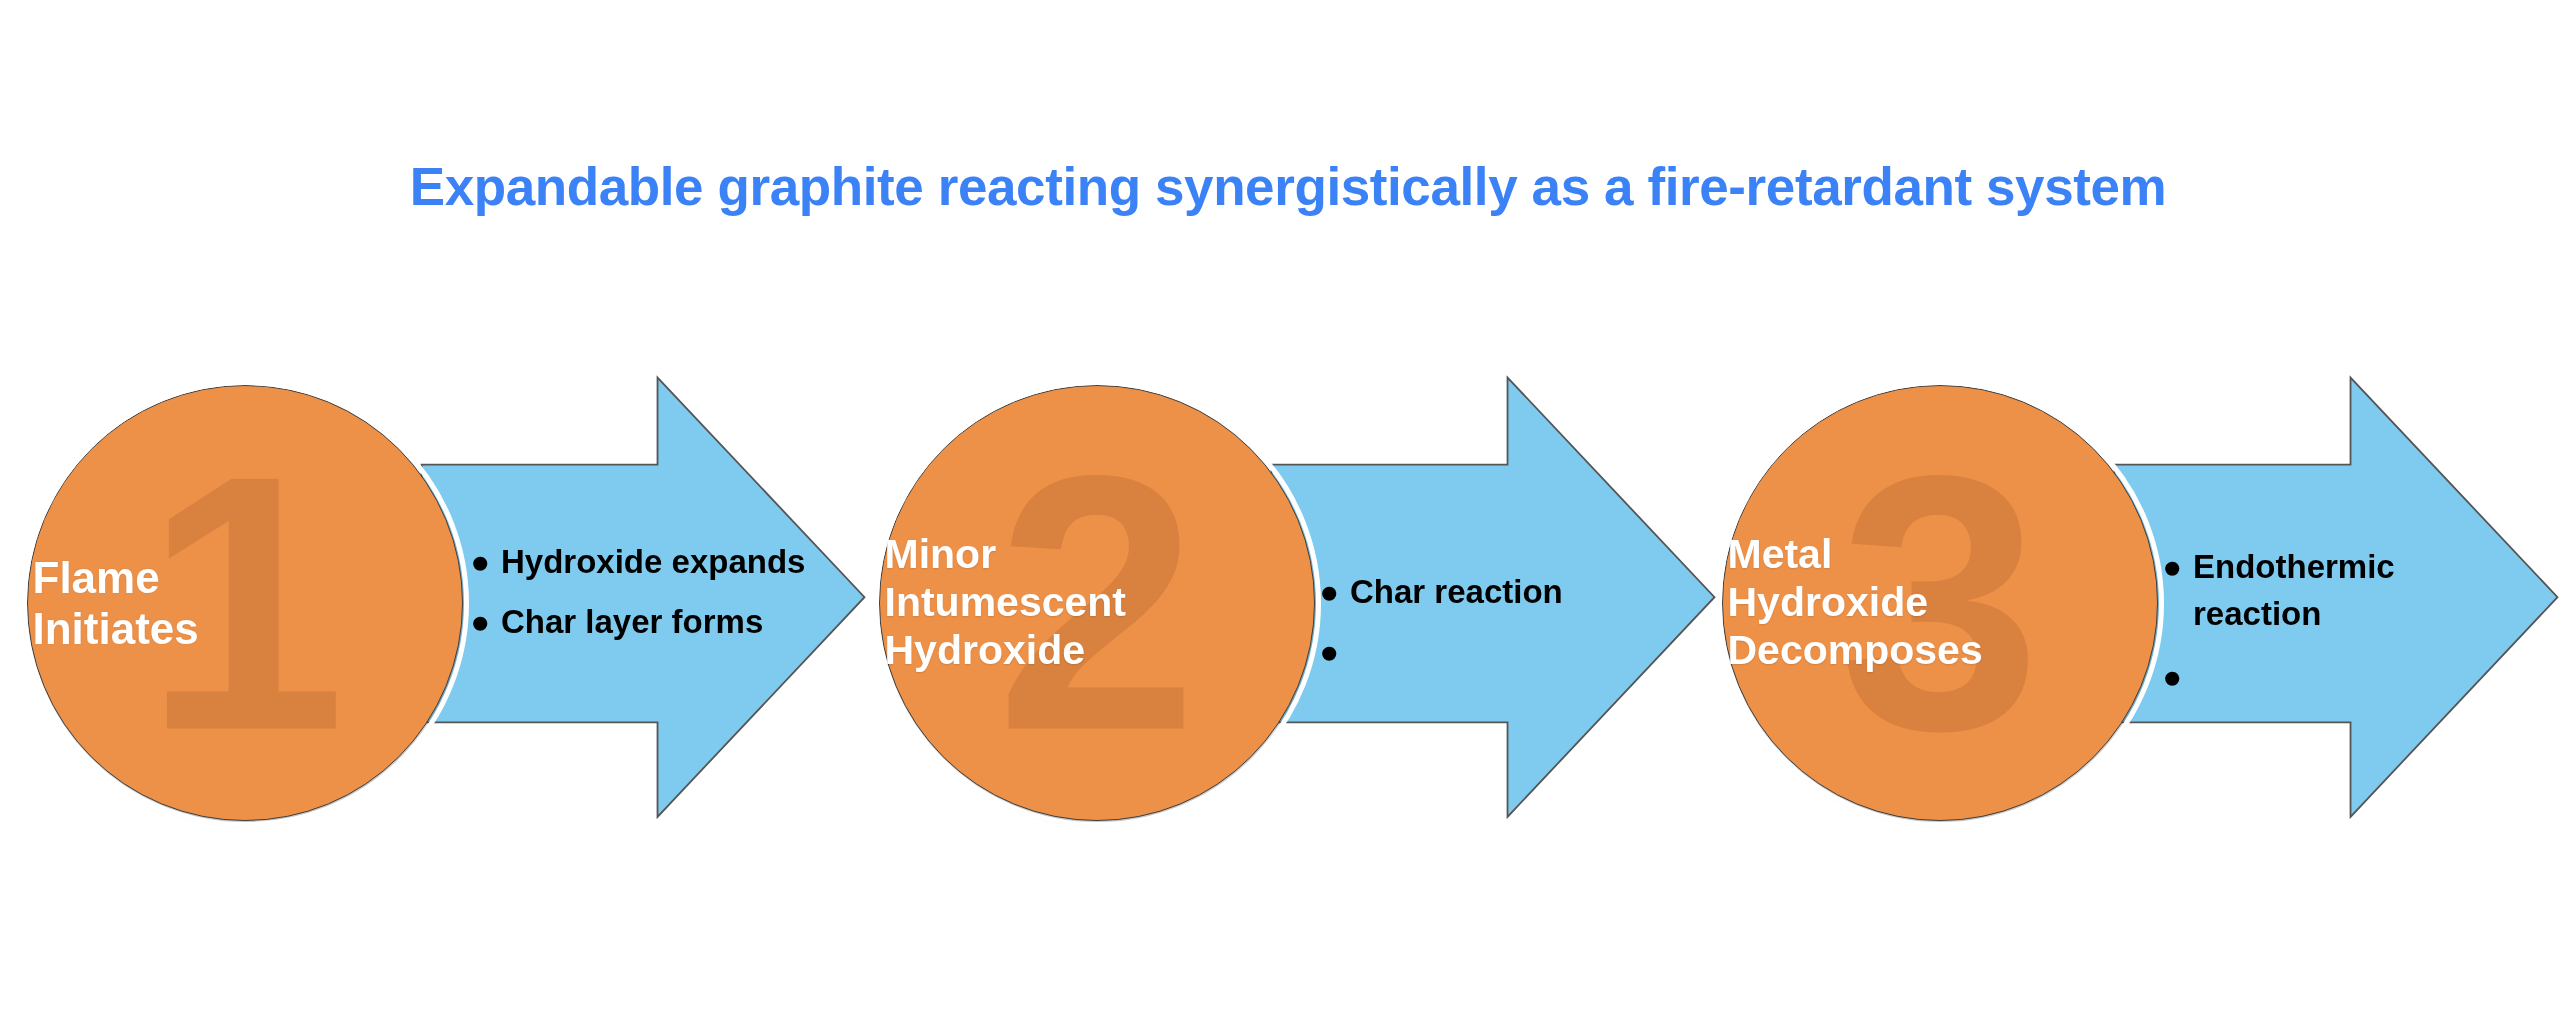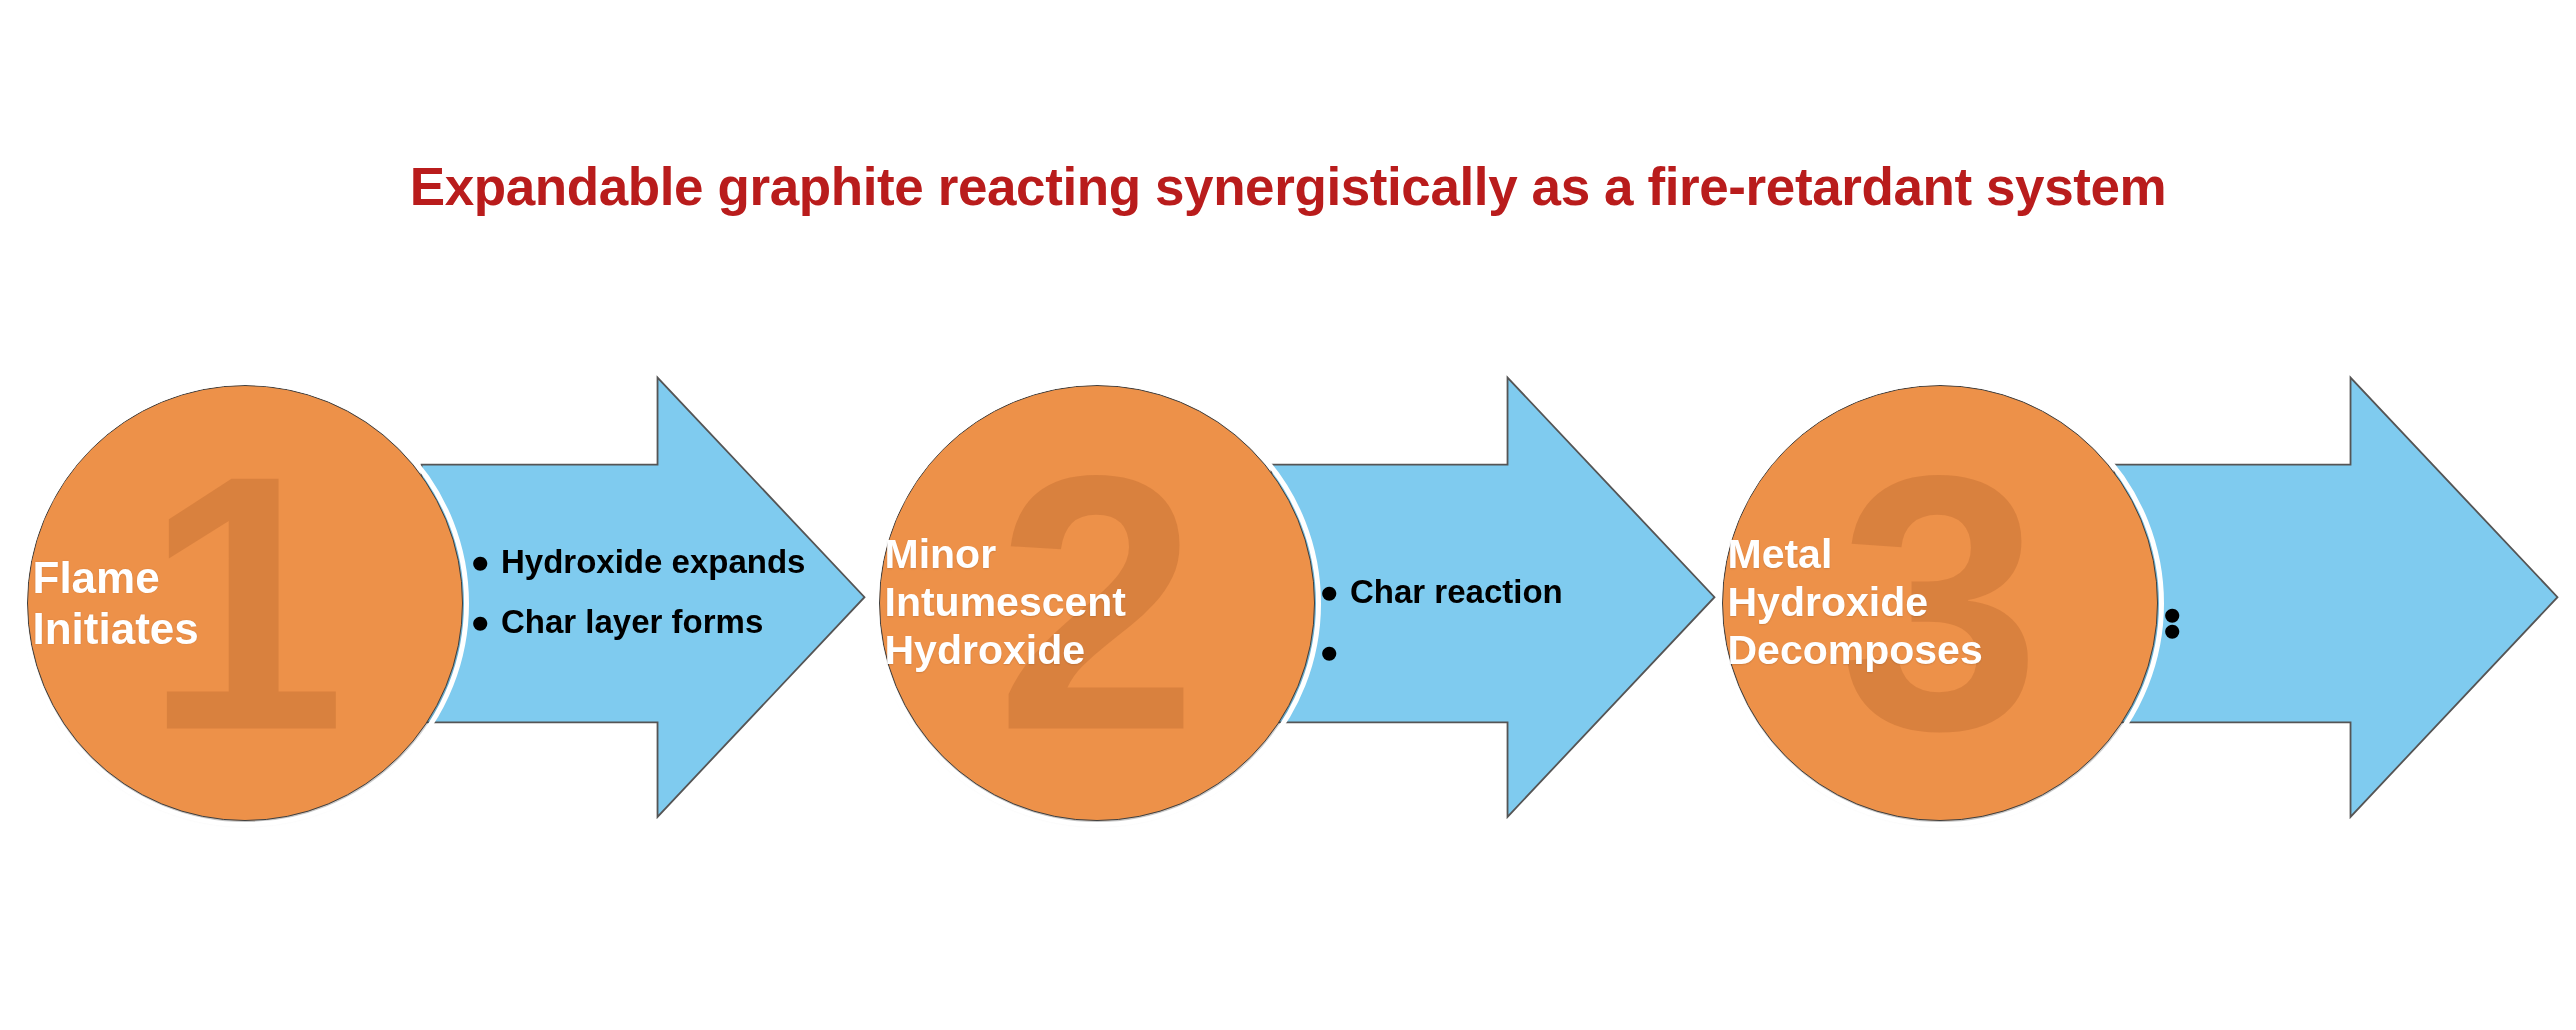--- a/index.html
+++ b/index.html
@@ -23,21 +23,21 @@
 
   
   .diagram-title {
     position: absolute;
     left: 0;
     top: 156px;
     width: 2576px;
     text-align: center;
     font-size: 53px;
     font-weight: bold;
-    color: #b91c1c;
+    color: #3b82f6;
     letter-spacing: -0.4px;
     white-space: nowrap;
   }
 
   
   .stage {
     position: absolute;
     top: 0;
     left: 0;
     height: 1030px;
@@ -222,20 +222,21 @@
 
     <div class="arrow">
       <svg viewBox="0 0 520 520" xmlns="http://www.w3.org/2000/svg">
         <polygon points="16,112 276,112 276,16 504,258 276,500 276,396 16,396" fill="#7FCBEF" stroke="#555555" stroke-width="2"></polygon>
       </svg>
     </div>
     <div class="arrow-text a3">
       <ul class="arrow-bullets">
         <li>
           <span class="dot">●</span>
+          <span>Endothermic reaction</span>
         </li>
         <li>
           <span class="dot">●</span>
         </li>
       </ul>
     </div>
 
     <div class="circle-wrap" style="left:29px;">
       <div class="circle"></div>
       <div class="circle-ring"></div>

